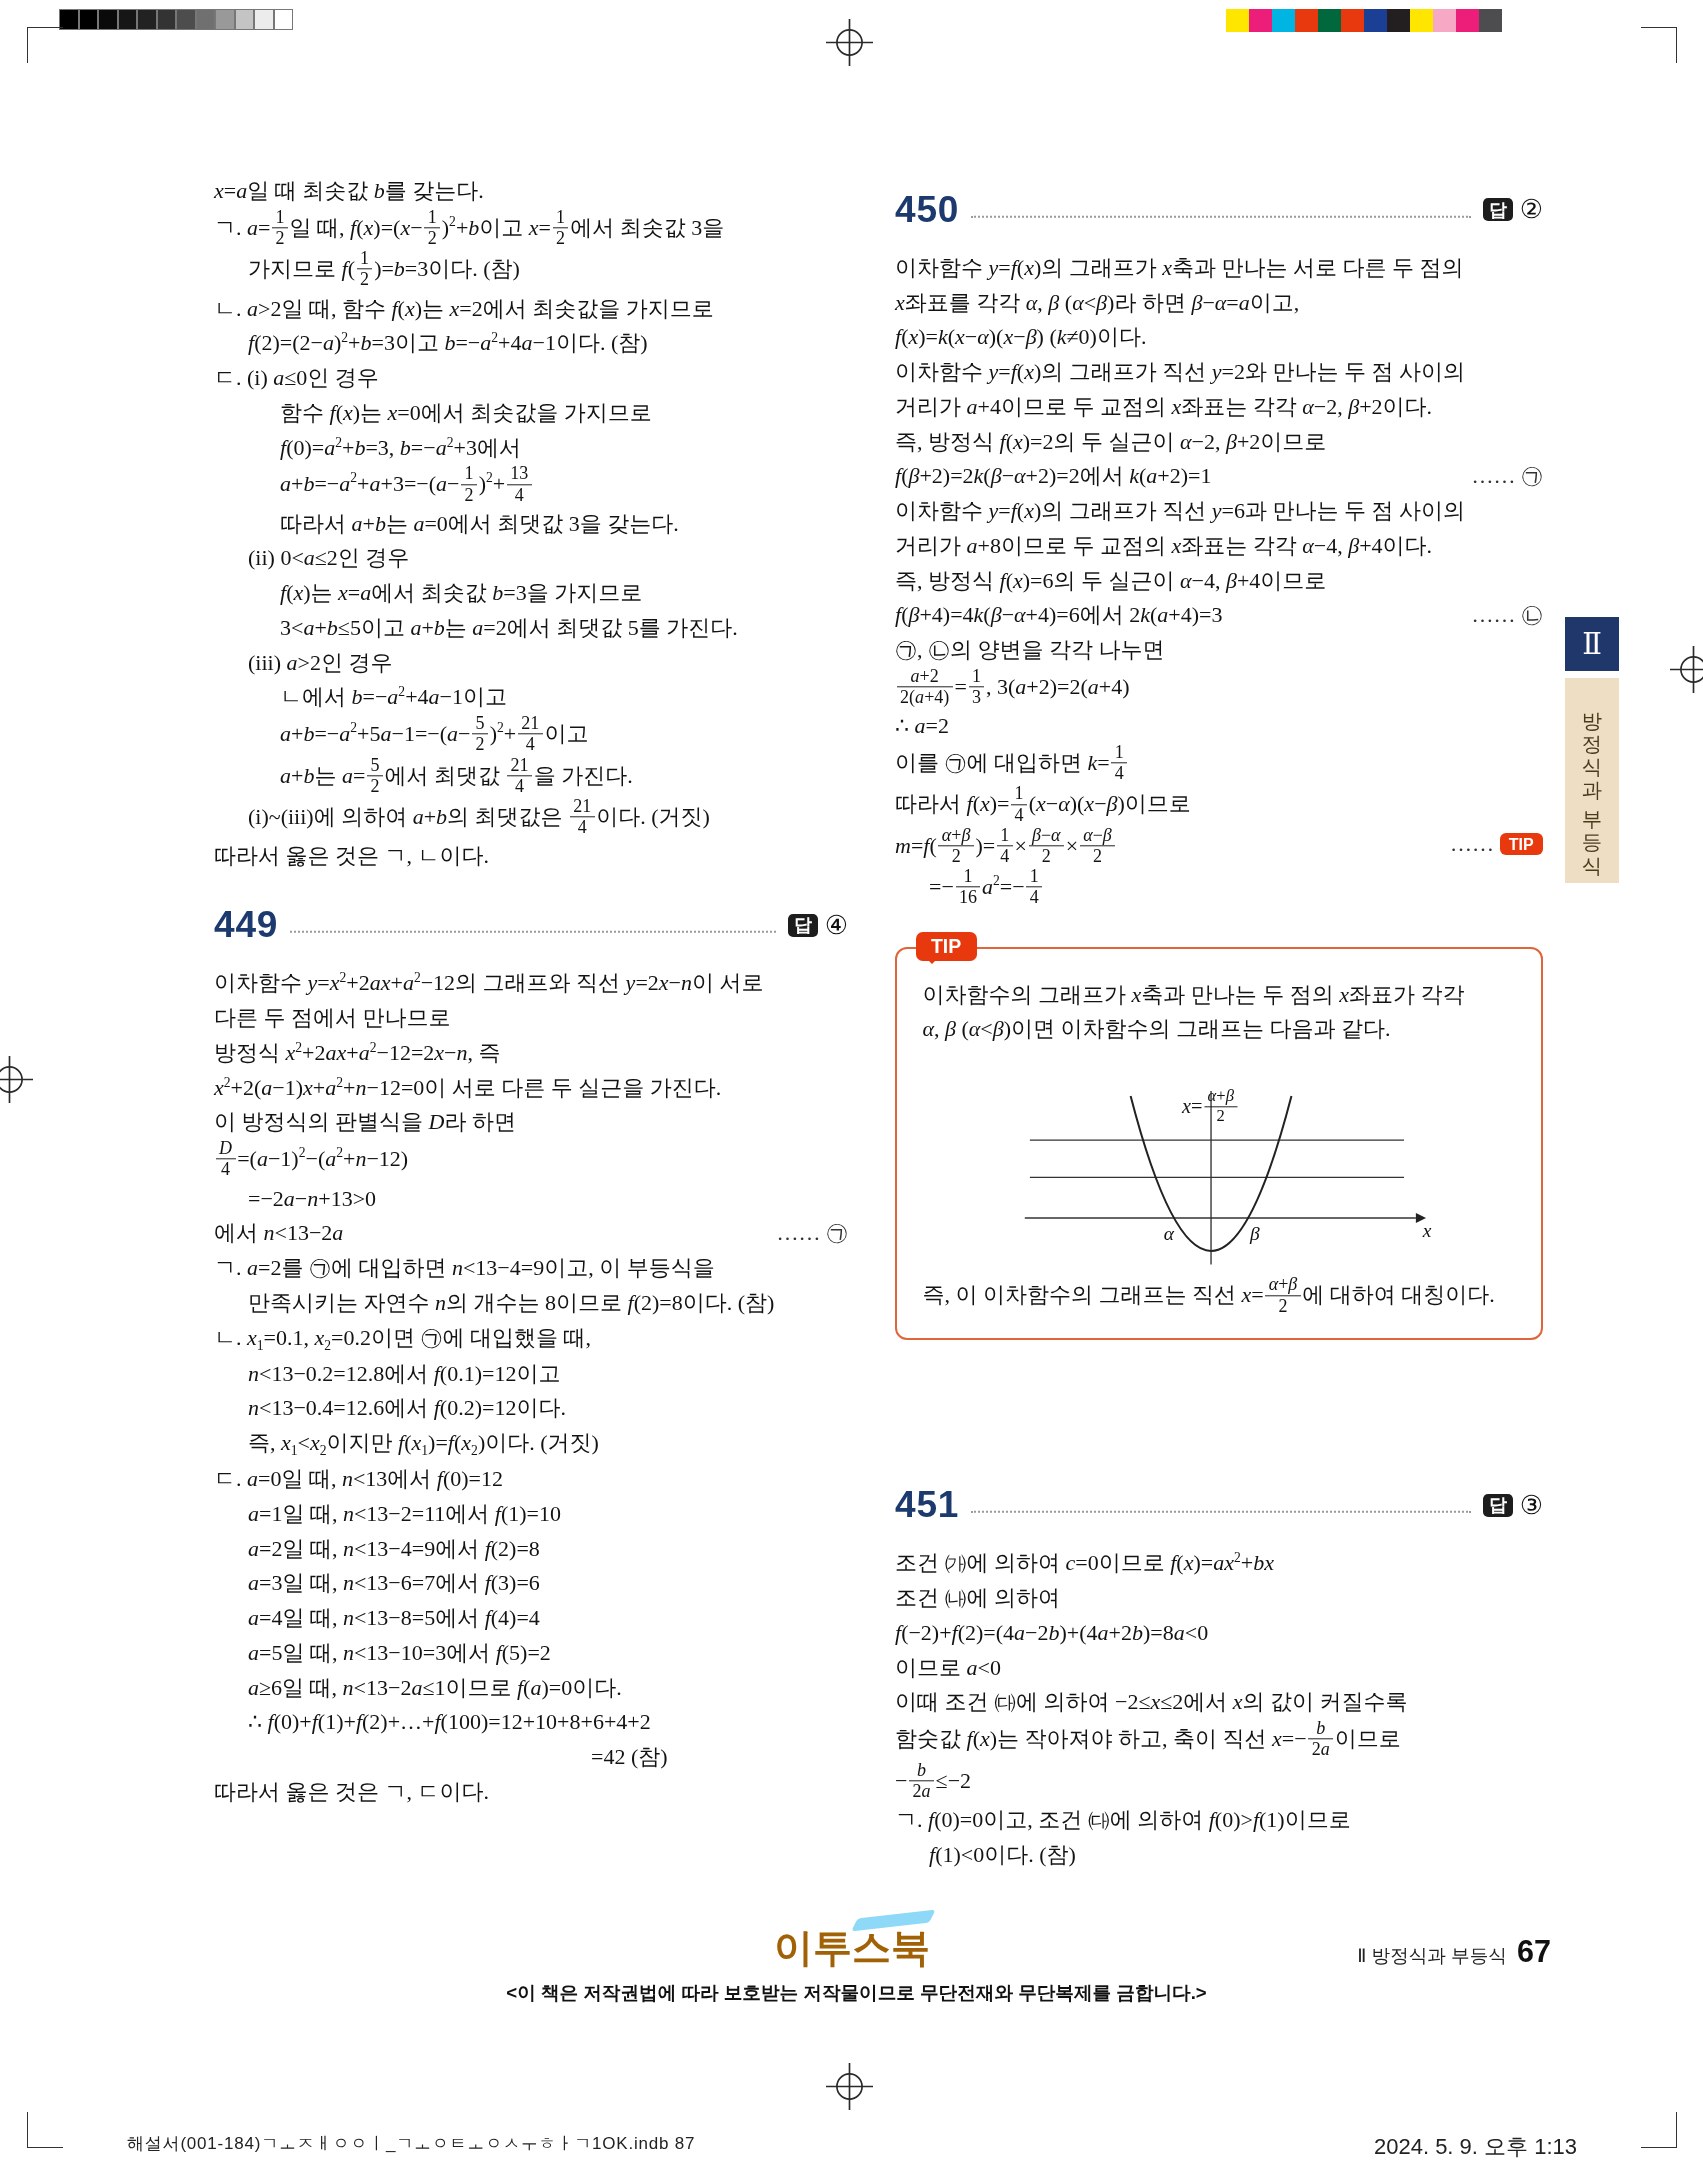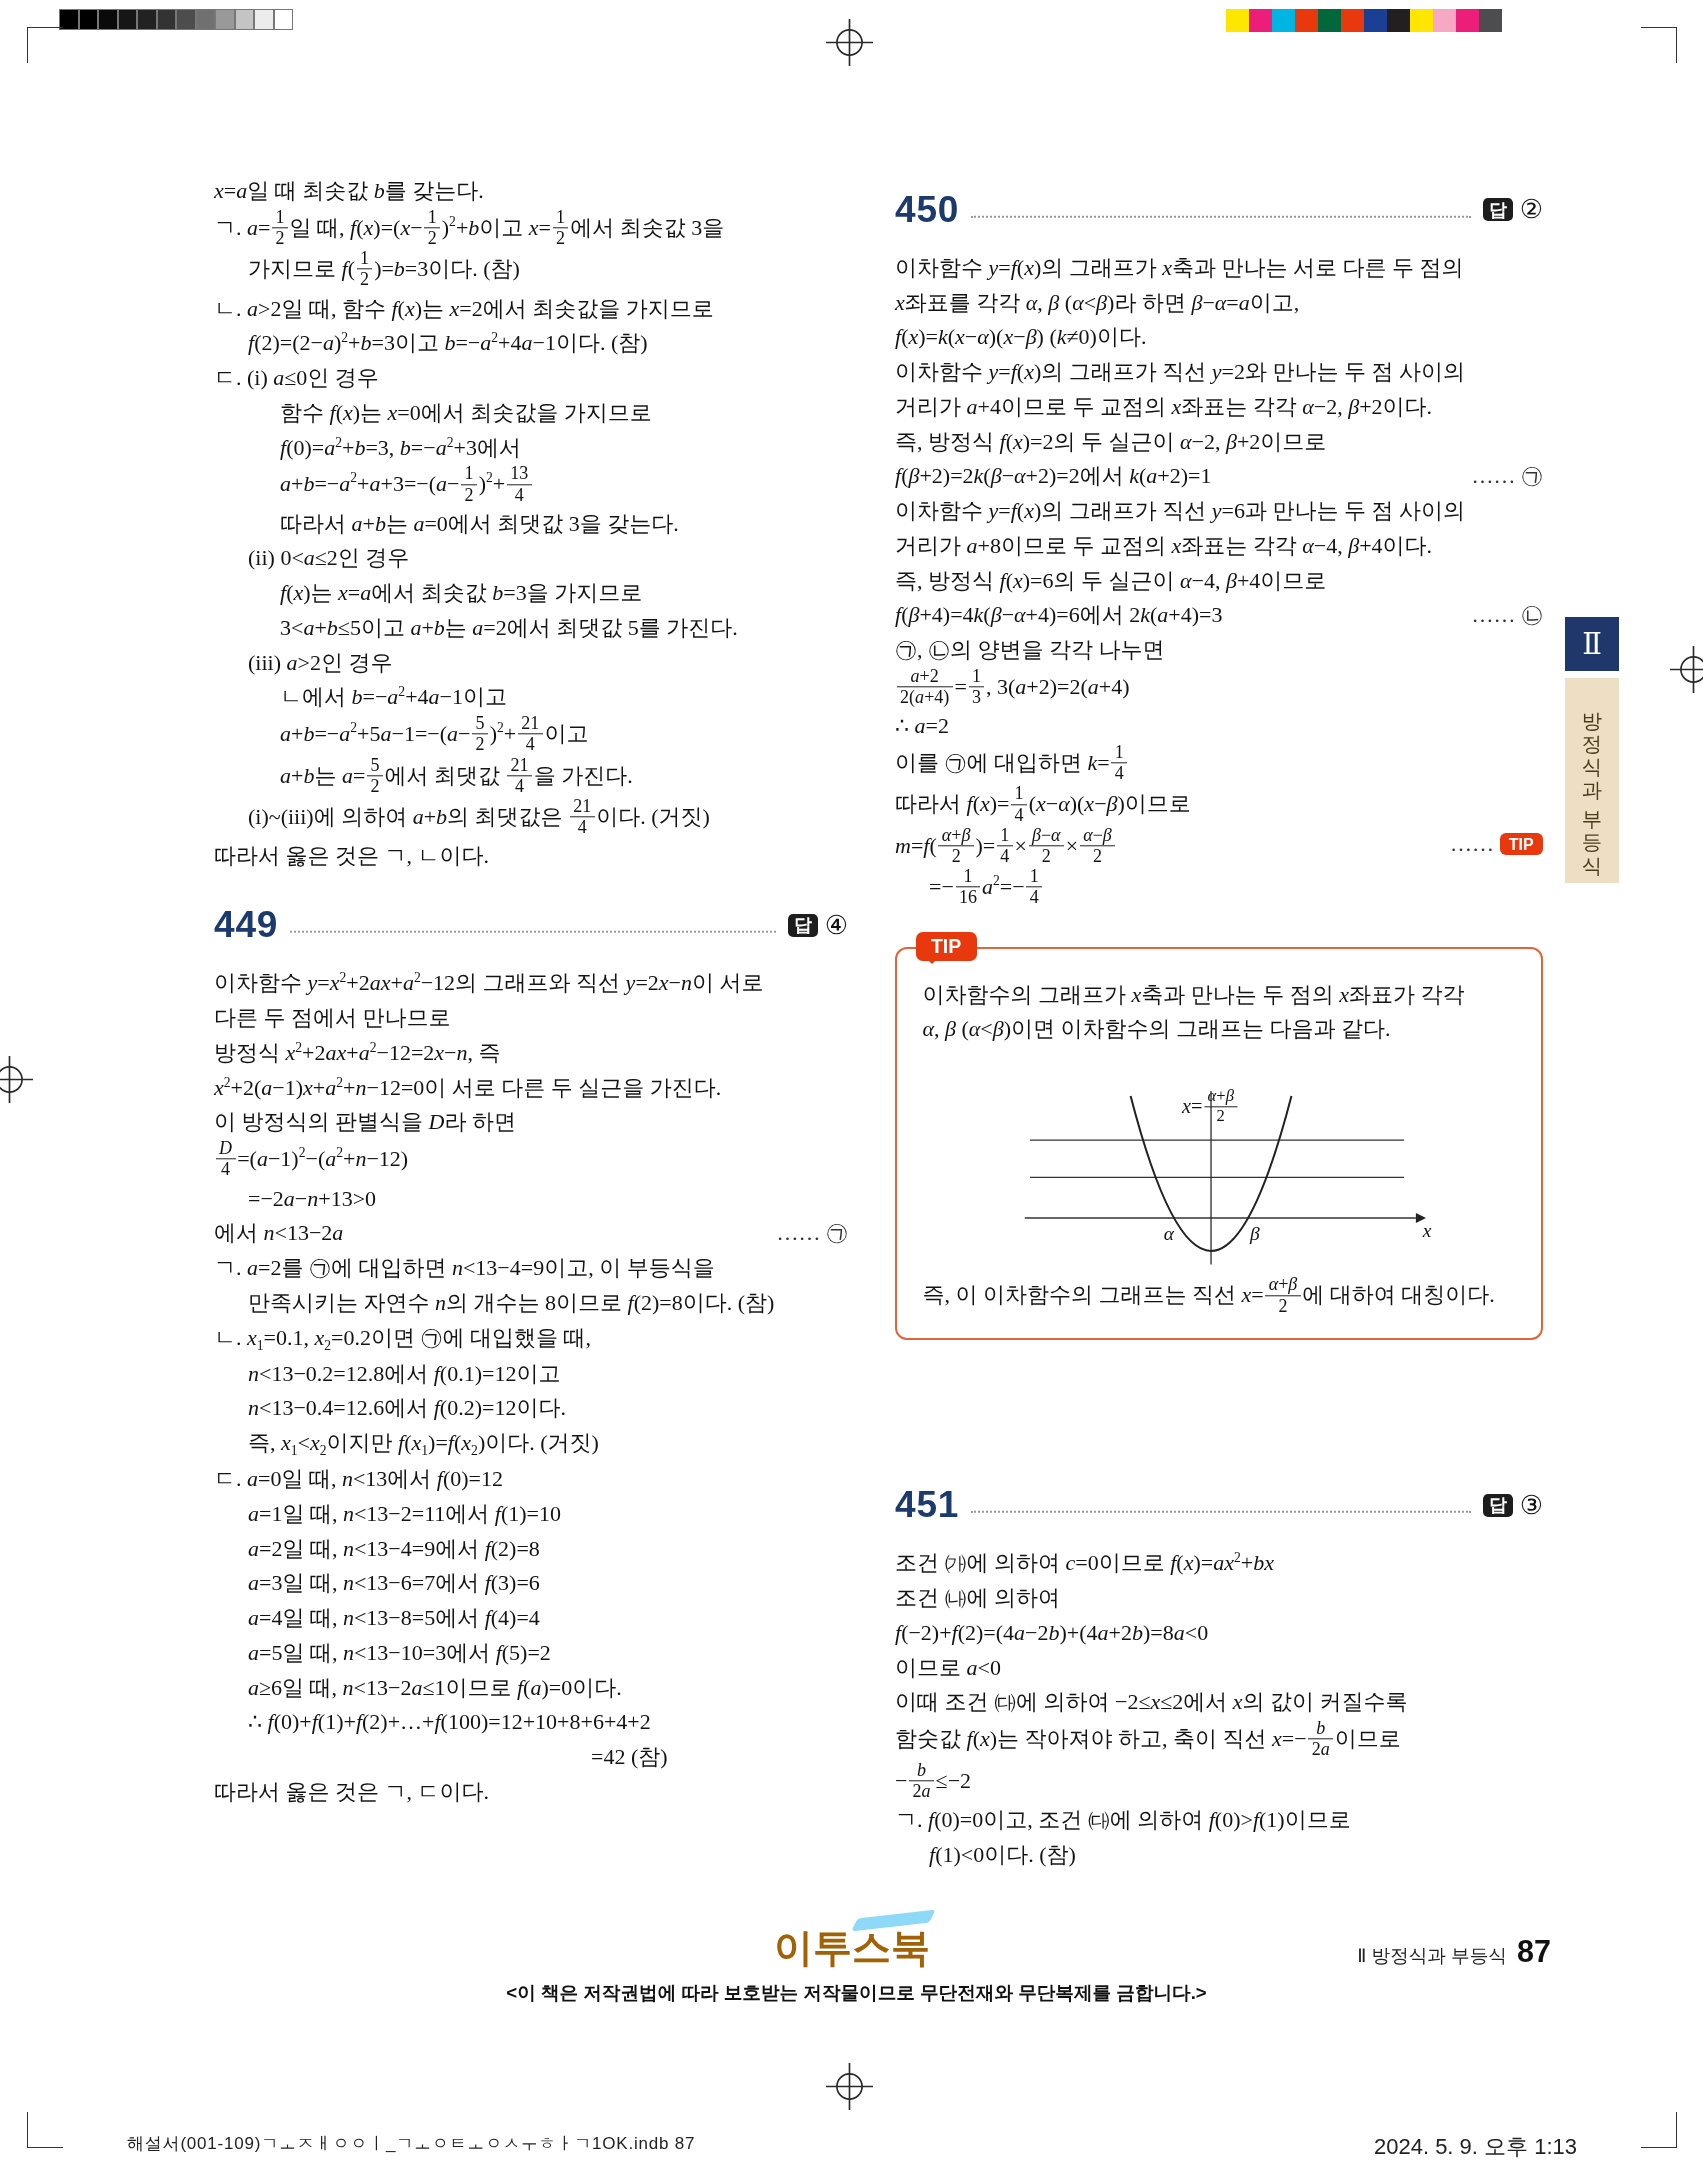--- a/index.html
+++ b/index.html
@@ -288,18 +288,18 @@
 </div>
 
 <div class="tab-roman">Ⅱ</div>
 <div class="tab-label">방정식과 부등식</div>
 
 <div class="logo-accent"></div>
 <div class="footer-logo">이투스북</div>
 <div class="copyright">&lt;이 책은 저작권법에 따라 보호받는 저작물이므로 무단전재와 무단복제를 금합니다.&gt;</div>
 <div class="page-info">
   <span class="page-sec">Ⅱ 방정식과 부등식</span>
-  <span class="page-num">87</span>
+  <span class="page-num">67</span>
 </div>
 
-<div class="print-file">해설서(001-109)ㄱㅗㅈㅐㅇㅇㅣ_ㄱㅗㅇㅌㅗㅇㅅㅜㅎㅏㄱ1OK.indb   87</div>
+<div class="print-file">해설서(001-184)ㄱㅗㅈㅐㅇㅇㅣ_ㄱㅗㅇㅌㅗㅇㅅㅜㅎㅏㄱ1OK.indb   87</div>
 <div class="print-date">2024. 5. 9.   오후 1:13</div>
 
 
 </body></html>

